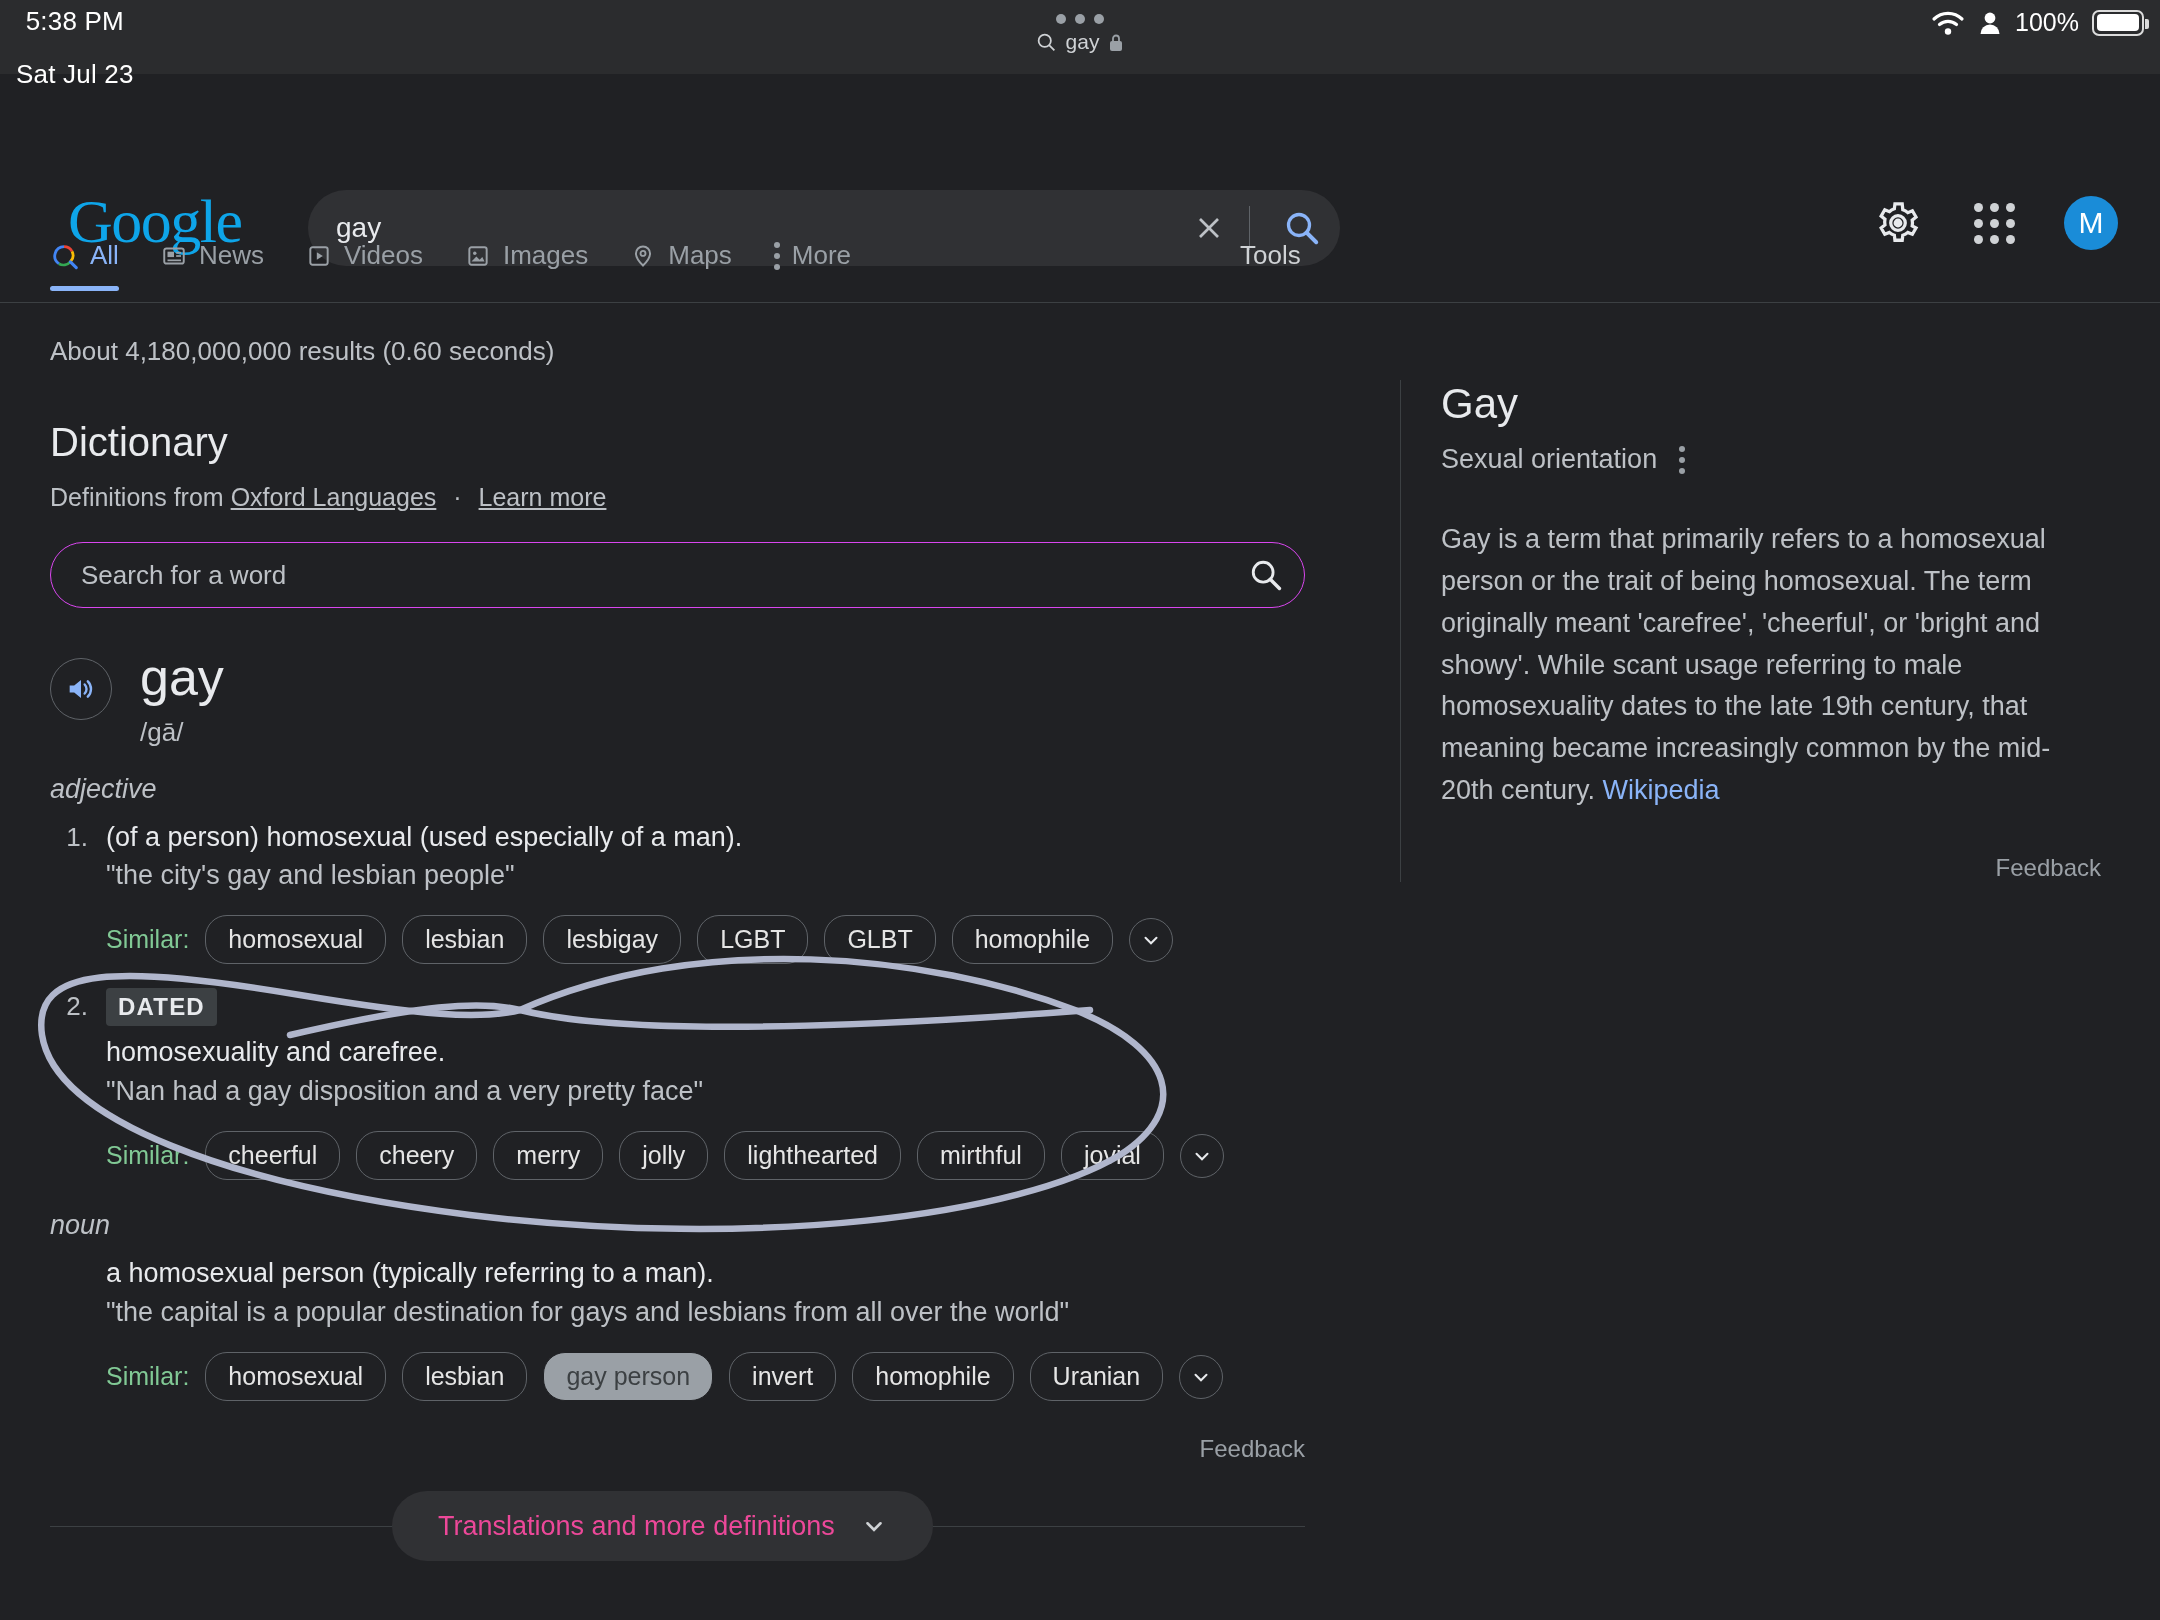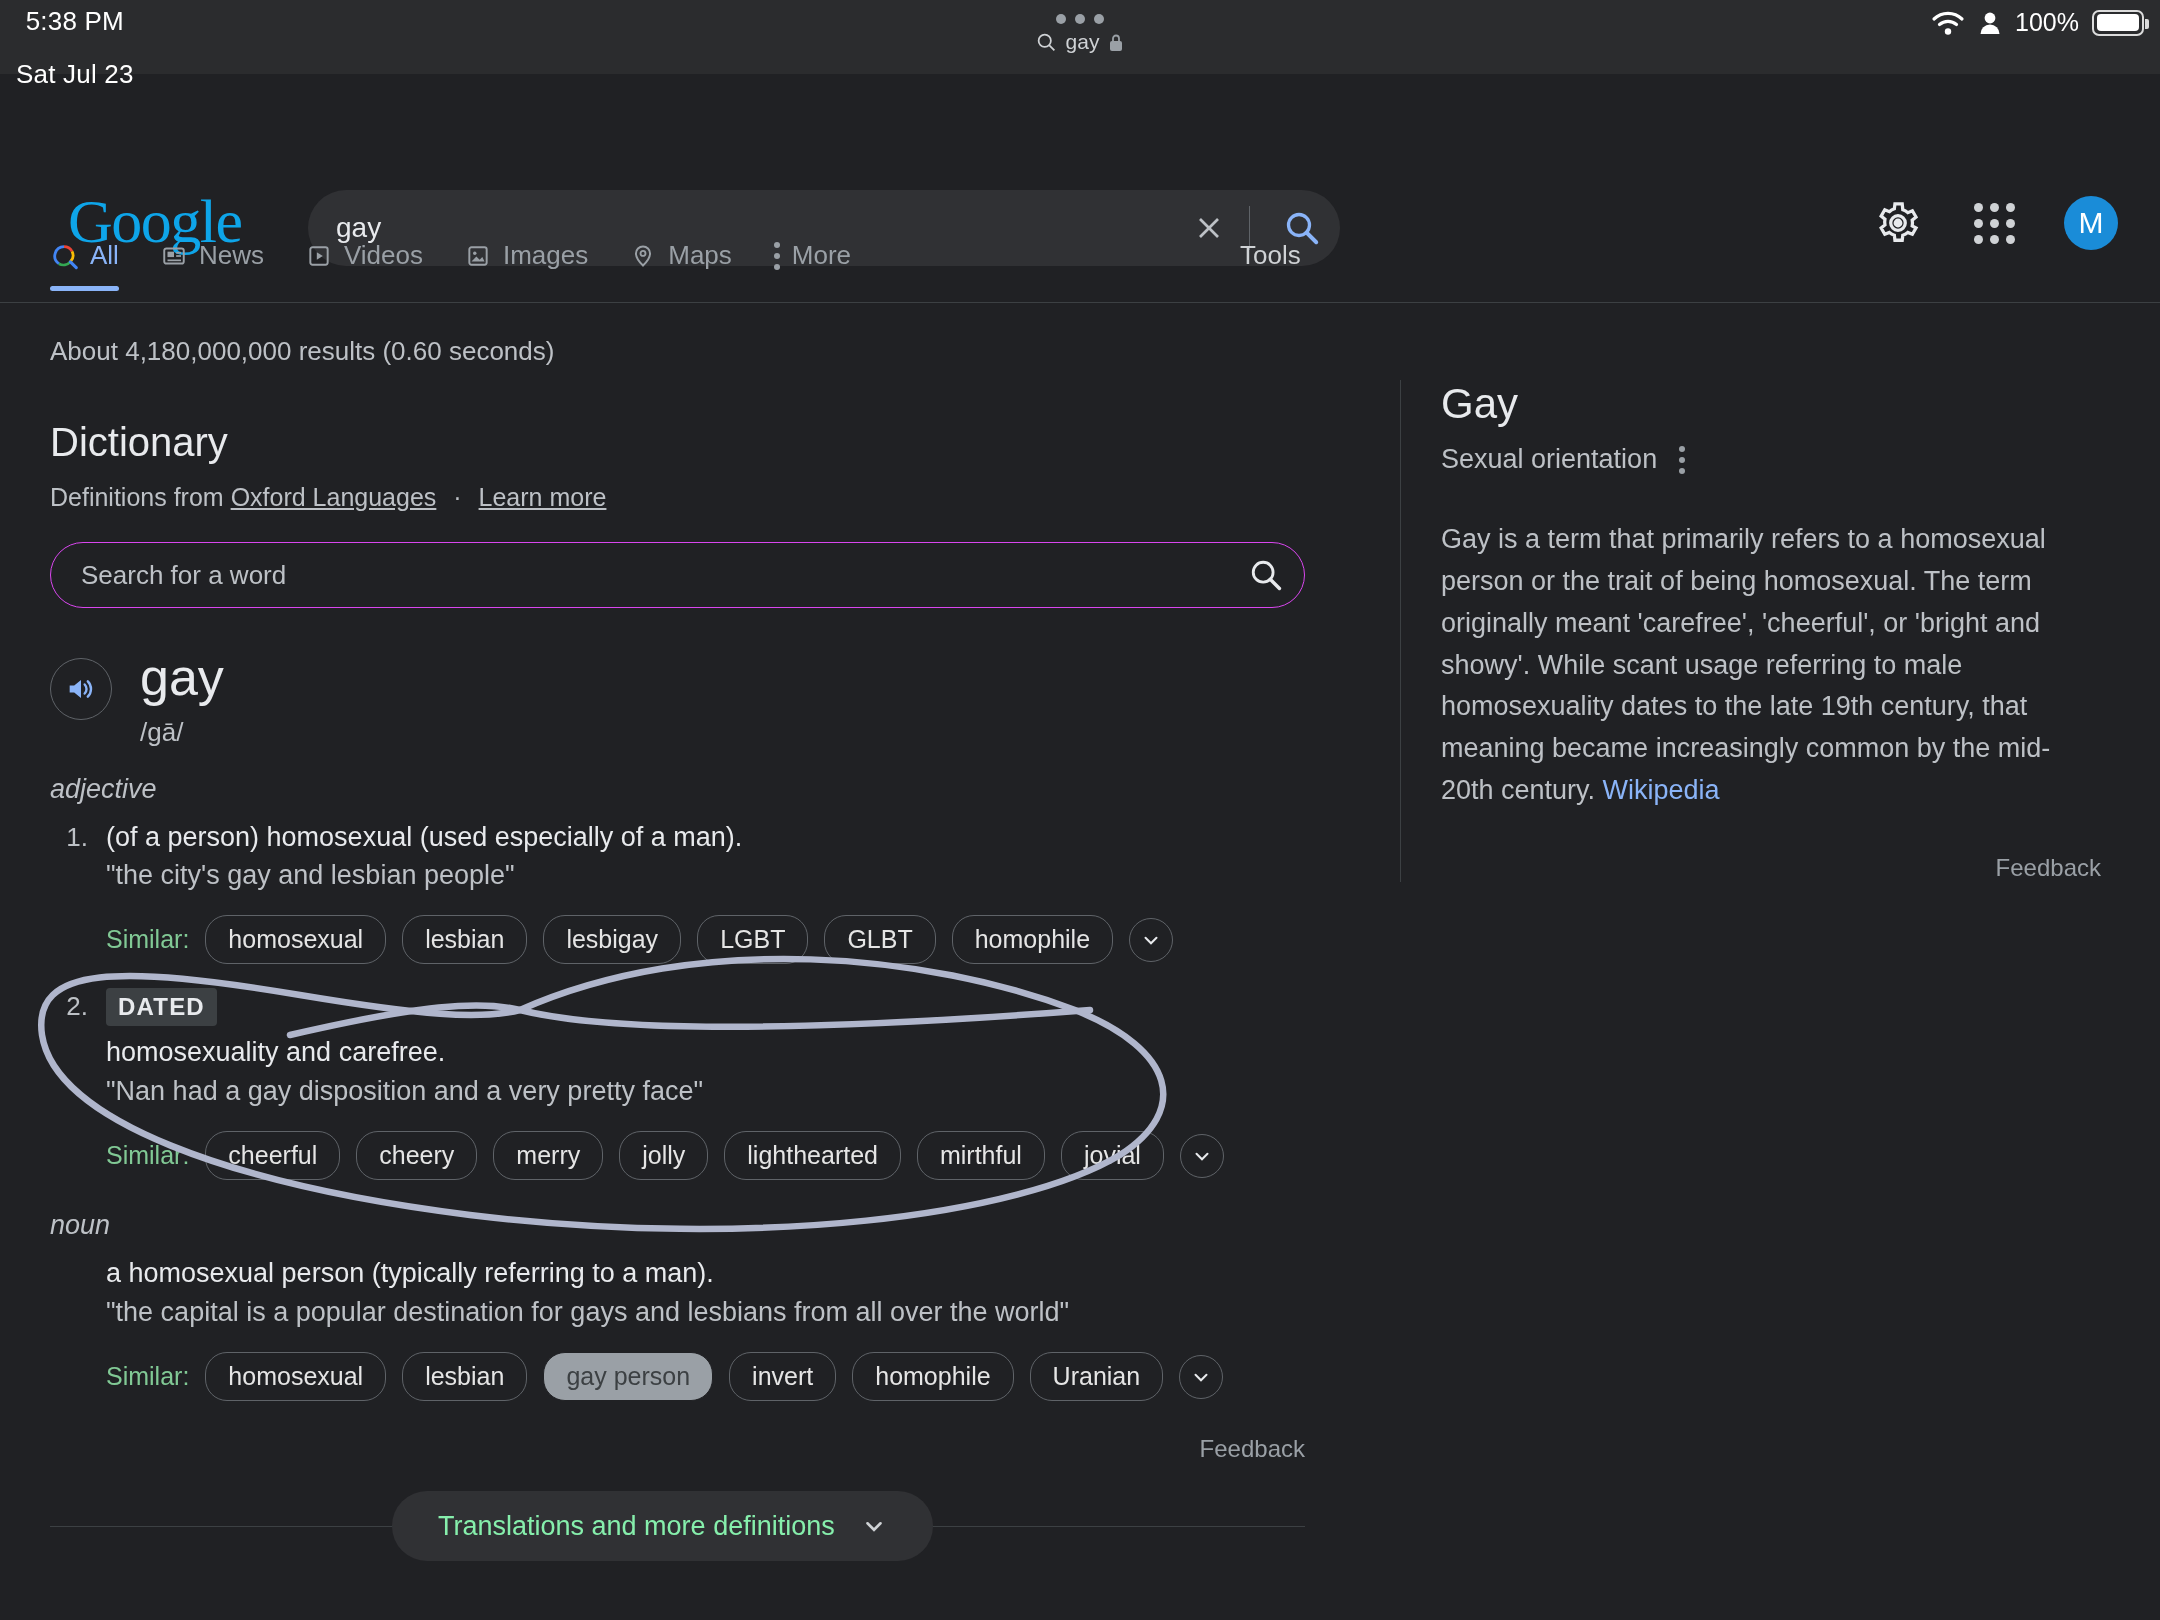--- a/index.html
+++ b/index.html
@@ -149,21 +149,21 @@
   }
 
   .feedback { color: #9aa0a6; font-size: 24px; cursor: pointer; }
   .fb-left { margin-top: 34px; text-align: right; width: 1255px; }
   .fb-right { margin-top: 42px; text-align: right; width: 660px; }
 
   .moredefs-wrap { position: relative; margin-top: 28px; width: 1255px; height: 70px; }
   .moredefs-line { position: absolute; left: 0; right: 0; top: 35px; height: 1px; background: #3c4043; }
   .moredefs-btn {
     position: absolute; left: 342px; top: 0; height: 70px;
-    background: #303134; border-radius: 36px; color: #86efac; font-size: 27px;
+    background: #303134; border-radius: 36px; color: #ec4899; font-size: 27px;
     display: flex; align-items: center; gap: 26px; padding: 0 46px; cursor: pointer;
   }
 
   .paa { margin-top: 60px; width: 1255px; }
   .paa-head { display: flex; align-items: center; gap: 22px; }
   .paa-title { color: #e8eaed; font-size: 40px; }
   .kebab { display: flex; flex-direction: column; gap: 5px; cursor: pointer; }
   .kebab i { width: 6px; height: 6px; border-radius: 50%; background: #9aa0a6; display: block; }
 
   

